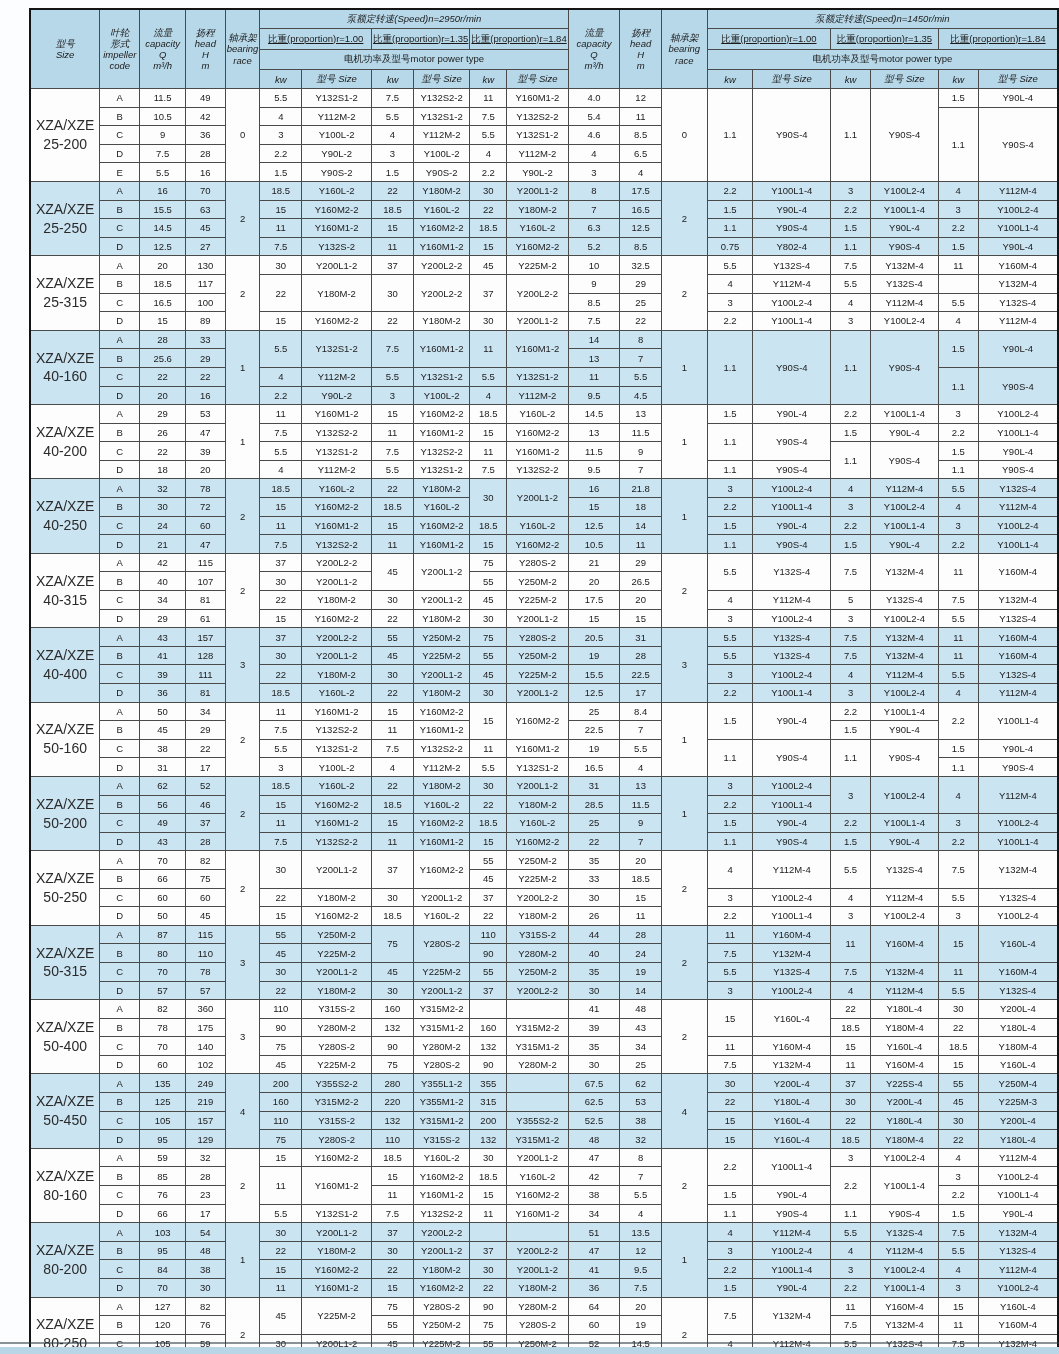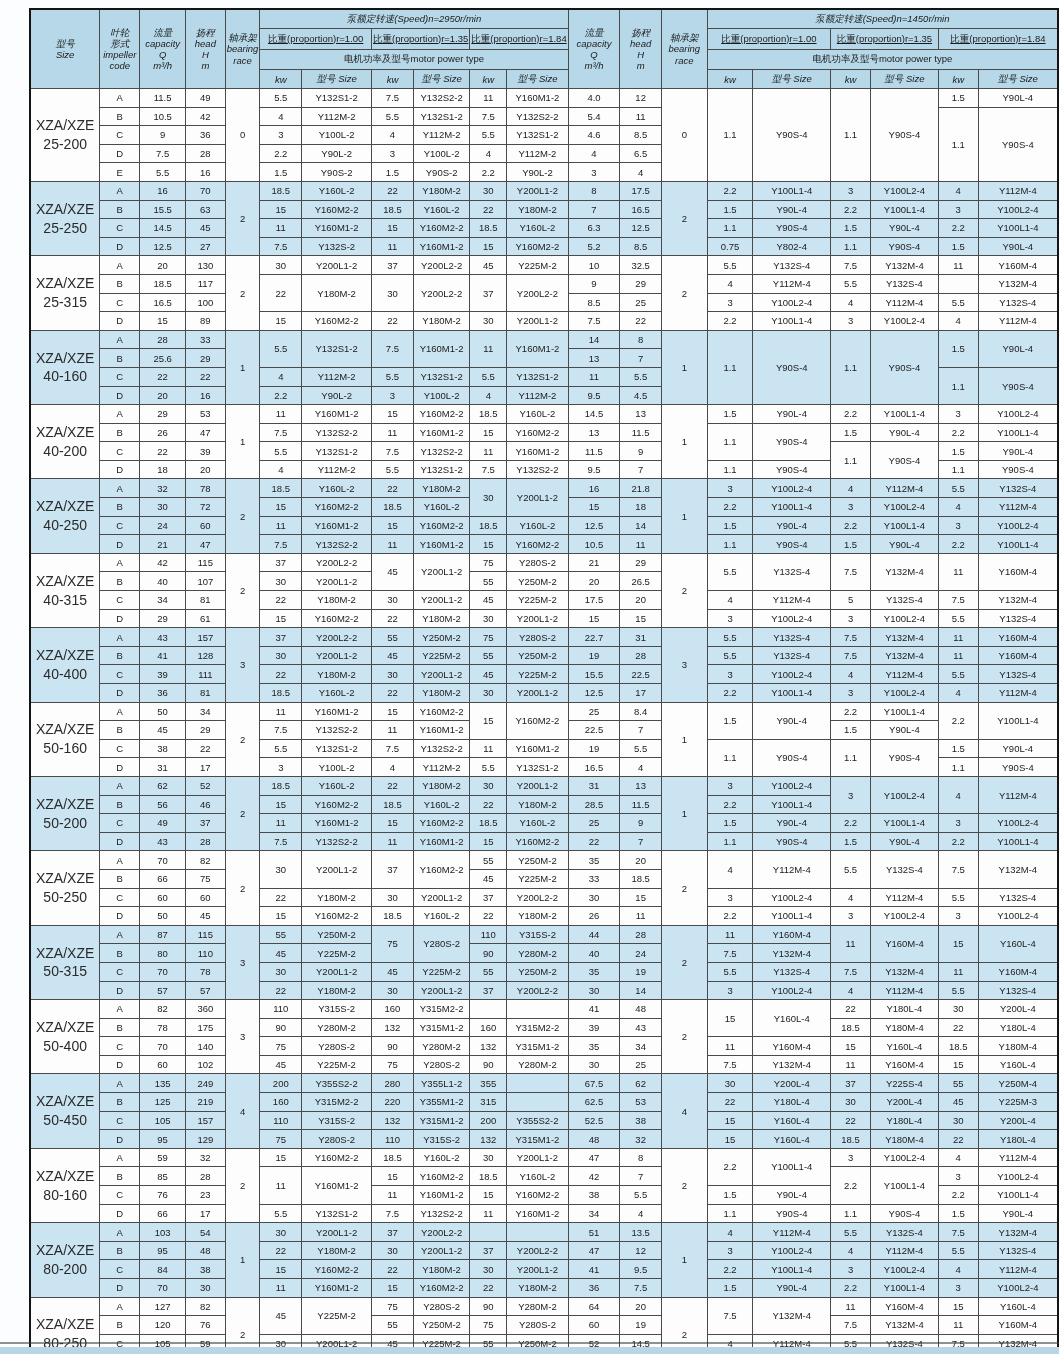--- a/index.html
+++ b/index.html
@@ -631,21 +631,21 @@
           <td>A</td>
           <td>43</td>
           <td>157</td>
           <td rowspan="4">3</td>
           <td>37</td>
           <td>Y200L2-2</td>
           <td>55</td>
           <td>Y250M-2</td>
           <td>75</td>
           <td>Y280S-2</td>
-          <td>22.7</td>
+          <td>20.5</td>
           <td>31</td>
           <td rowspan="4">3</td>
           <td>5.5</td>
           <td>Y132S-4</td>
           <td>7.5</td>
           <td>Y132M-4</td>
           <td>11</td>
           <td>Y160M-4</td>
         </tr>
         <tr class="band">

